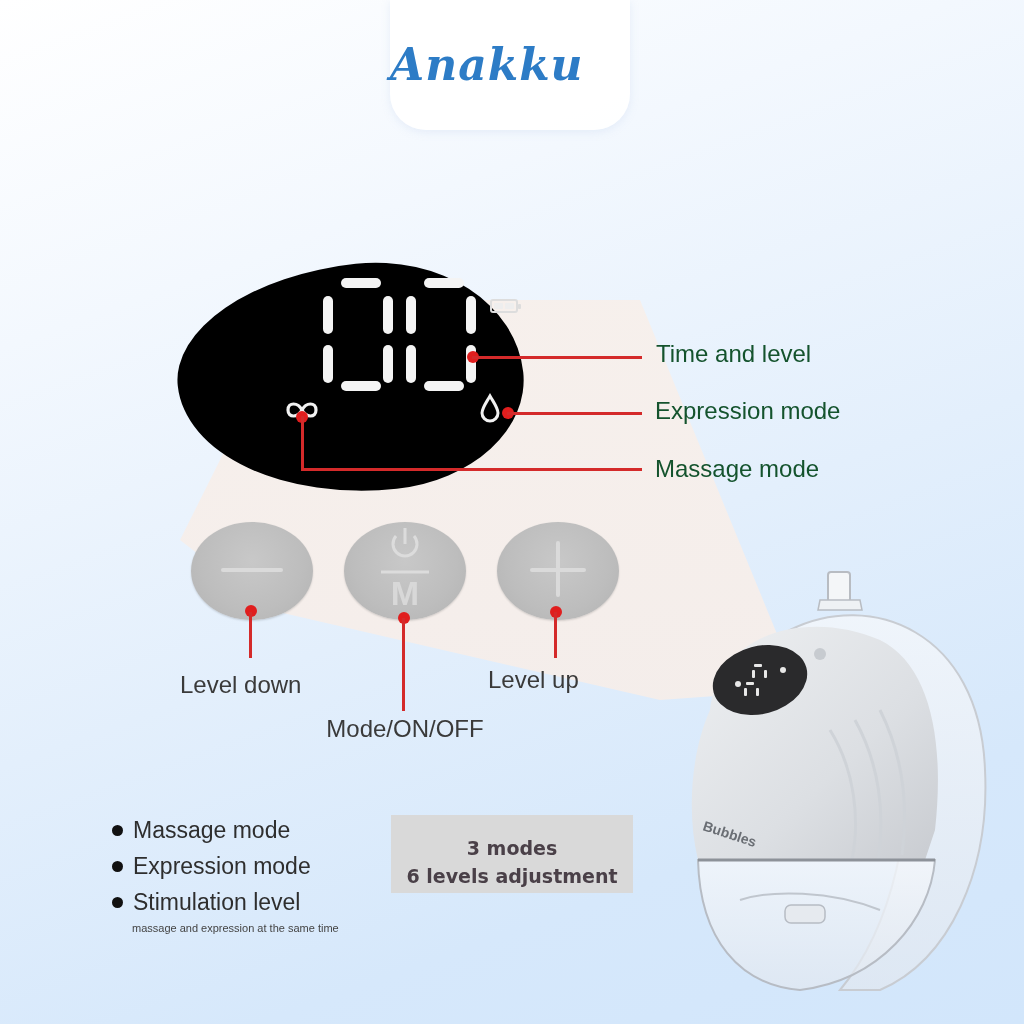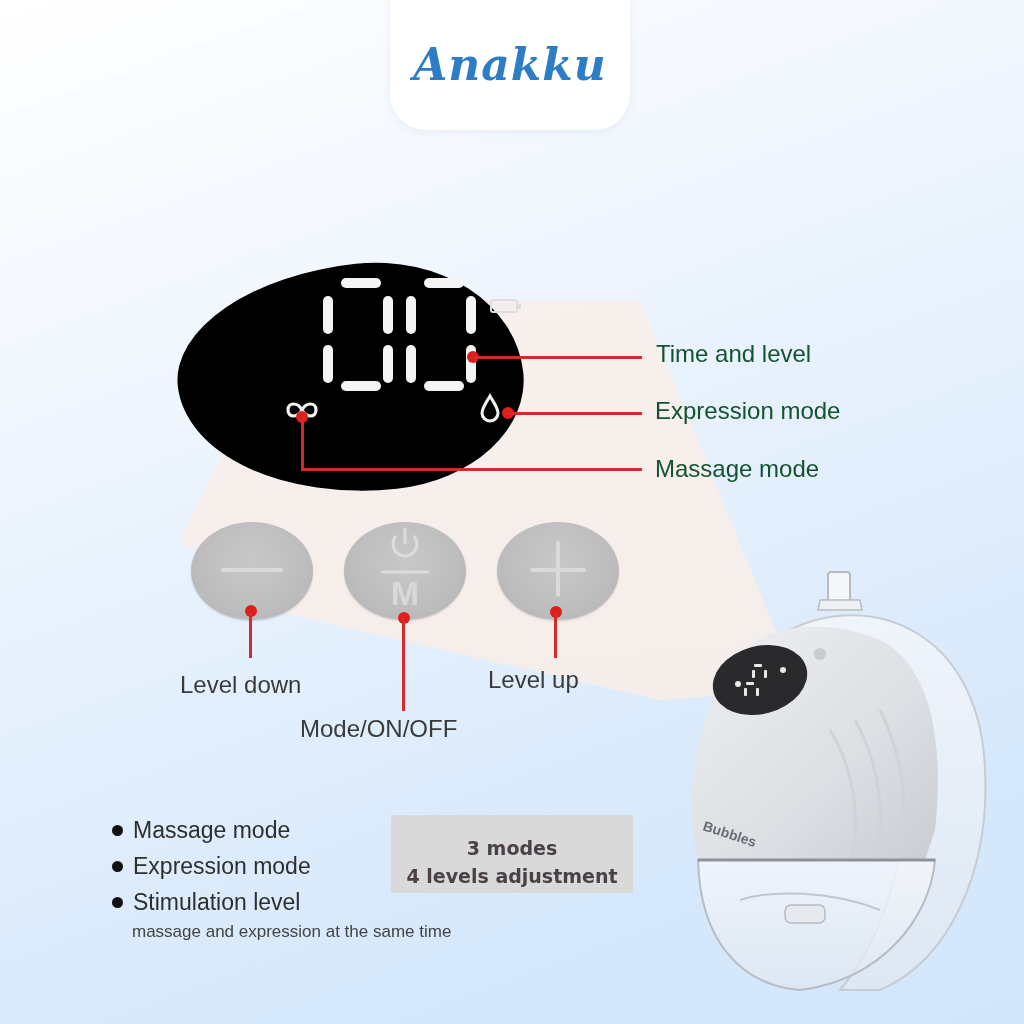--- a/index.html
+++ b/index.html
@@ -18,21 +18,21 @@
     opacity: 0.95;
   }
 
   
   .logo-card {
     position:absolute; left:390px; top:0; width:240px; height:130px;
     background: rgba(255,255,255,0.92); border-radius: 0 0 36px 36px;
     box-shadow: 0 2px 8px rgba(180,200,230,0.25);
   }
   .logo-script {
-    position:absolute; left:0; width:240px; top:40px; text-align:center;
+    position:absolute; left:0; width:240px; top:40px; 
     font-family: "DejaVu Serif", serif; font-style:italic; font-weight:bold;
     font-size:44px; color:#2d7cc6; letter-spacing:1px; line-height:50px;
   }
   .logo-sub {
     position:absolute; left:0; width:240px; top:94px; text-align:center;
     font-family: "Liberation Sans", sans-serif; font-size:16px; color:#5a5a5a;
     letter-spacing:0.5px;
   }
 
   
@@ -58,31 +58,31 @@
   .callout {
     position:absolute; font-family:"Liberation Sans", sans-serif; font-size:24px; color:#14532d;
   }
 
   .btn {
     position:absolute; width:122px; height:98px; border-radius:50%;
     background: radial-gradient(ellipse at 50% 40%, #c8c8c8 0%, #bdbdbd 60%, #b2b2b2 100%);
     box-shadow: 0 1px 2px rgba(0,0,0,0.15);
   }
   .btn-label {
-    position:absolute; font-family:"Liberation Sans", sans-serif; font-size:24px; color:#3a3a3a; text-align:left;
+    position:absolute; font-family:"Liberation Sans", sans-serif; font-size:24px; color:#3a3a3a; text-align:center;
   }
 
   .features { position:absolute; left:112px; top:812px; }
   .feature-item {
     font-family:"Liberation Sans", sans-serif; font-size:23px; color:#2e2e2e; height:36px; line-height:36px;
     display:flex; align-items:center;
   }
   .feature-item .bullet { width:11px; height:11px; border-radius:50%; background:#111; margin-right:10px; }
   .feature-note {
-    font-family:"Liberation Sans", sans-serif; font-size:17px; color:#444; margin-left:20px; margin-top:2px;
+    font-family:"Liberation Sans", sans-serif; font-size:11px; color:#444; margin-left:20px; margin-top:2px;
   }
 
   .summary-box {
     position:absolute; left:391px; top:815px; width:242px; height:78px;
     background:#d9d9d9; text-align:center;
     font-family:"DejaVu Sans", sans-serif; font-weight:bold; font-size:19px; color:#4a4048;
   }
   .summary-box div { line-height:28px; }
 
   
@@ -183,21 +183,21 @@
     </div>
   <div class="feature-item">
       <span class="bullet"></span>
       <span>Stimulation level</span>
     </div>
   <div class="feature-note">massage and expression at the same time</div>
 </div>
 
 <div class="summary-box">
   <div style="margin-top:19px;">3 modes</div>
-  <div>4 levels adjustment</div>
+  <div>6 levels adjustment</div>
 </div>
 
 <svg class="product" viewBox="0 0 320 450" width="320" height="450">
   <defs>
     <linearGradient id="bodyg" x1="0" y1="0" x2="1" y2="1">
       <stop offset="0" stop-color="#eef0f2"></stop>
       <stop offset="0.6" stop-color="#dcdfe3"></stop>
       <stop offset="1" stop-color="#c9ccd1"></stop>
     </linearGradient>
     <linearGradient id="clearg" x1="0" y1="0" x2="0" y2="1">

